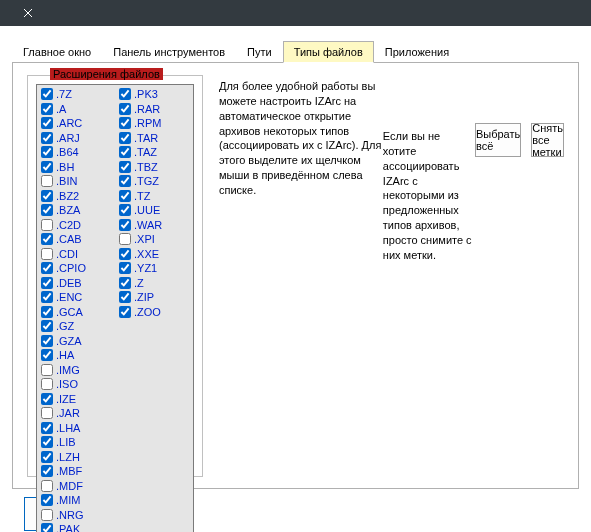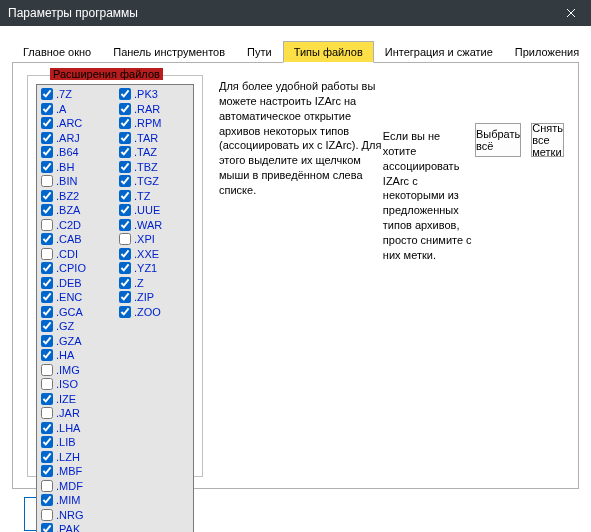--- a/index.html
+++ b/index.html
@@ -4,21 +4,21 @@
 <style>
 * { box-sizing: border-box; margin: 0; padding: 0; }
 body { font-family: "Segoe UI", Tahoma, sans-serif; font-size: 11px; background: #fff; width: 591px; height: 532px; overflow: hidden; }
 .titlebar { background: #333a40; color: #fff; height: 26px; display: flex; align-items: center; padding: 0 0 0 8px; font-size: 12px; }
 .titlebar .title { flex: 1; }
 .titlebar .close { width: 40px; height: 26px; display: flex; align-items: center; justify-content: center; }
 .titlebar .close svg { stroke: #fff; }
 .dialog-body { padding: 14px 12px 10px 12px; }
 .tabs { display: flex; border-bottom: 1px solid #b0b0b0; }
 .tab { padding: 4px 10px 4px 10px; border: 1px solid transparent; position: relative; top: 1px; cursor: default; font-size: 11px; white-space: nowrap; }
-.tab.active { border: 1px solid #b0b0b0; border-bottom: 1px solid #fff; background: #fde047; }
+.tab.active { border: 1px solid #b0b0b0; border-bottom: 1px solid #fff; background: #fef9c3; }
 .tab-content { border: 1px solid #b0b0b0; border-top: none; padding: 12px 14px; height: 426px; display: flex; gap: 16px; }
 .groupbox { border: 1px solid #c0c0c0; padding: 8px 8px 8px 8px; position: relative; width: 176px; height: 402px; }
 .groupbox-title { position: absolute; top: -8px; left: 22px; background: #b91c1c; padding: 0 3px; font-size: 11px; }
 .ext-panel { border: 1px solid #7a7a7a; background: #e5e5e5; height: 480px; margin-top: 0; padding: 2px 0 2px 2px; overflow: hidden; display: flex; flex-direction: column; flex-wrap: wrap; align-content: flex-start; column-gap: 0; }
 .ext-item { display: flex; align-items: center; height: 14.5px; width: 78px; padding-left: 2px; }
 .ext-item input[type=checkbox] { width: 12px; height: 12px; margin-right: 3px; accent-color: #0066cc; cursor: default; }
 .ext-item span { color: #0022cc; font-size: 11px; line-height: 14px; }
 .right-side { flex: 1; display: flex; flex-direction: row; padding-top: 4px; }
 .desc { font-size: 11px; line-height: 1.35; color: #000; }
 .desc.block2 { margin-top: 50px; }
@@ -26,35 +26,33 @@
 .btn { border: 1px solid #a0a0a0; background: #fdfdfd; height: 34px; font-size: 11px; cursor: default; display: flex; align-items: center; justify-content: center; }
 .btn.wide { flex: 1; }
 .footer { display: flex; justify-content: flex-end; gap: 8px; padding: 8px 12px 0 12px; flex-direction: column; }
 .footer .btn { width: 86px; }
 .footer .btn.primary { border: 1px solid #0067c0; }
 </style>
 </head>
 <body>
 
 <div class="titlebar">
-  <span class="title">Параметры программы</span>
   <div class="close">
     <svg width="10" height="10" viewBox="0 0 10 10">
         <path d="M1 1 L9 9 M9 1 L1 9" stroke-width="1"></path>
       </svg>
   </div>
 </div>
 
 <div class="dialog-body">
   <div class="tabs">
     <div class="tab">Главное окно</div>
     <div class="tab">Панель инструментов</div>
     <div class="tab">Пути</div>
     <div class="tab active">Типы файлов</div>
-    <div class="tab">Интеграция и сжатие</div>
     <div class="tab">Приложения</div>
   </div>
 
   <div class="tab-content">
     <div class="groupbox">
       <div class="groupbox-title">Расширения файлов</div>
       <div class="ext-panel" id="ext-panel">
           <label class="ext-item">
             <input type="checkbox" checked="" style="">
             <span>.7Z</span>

